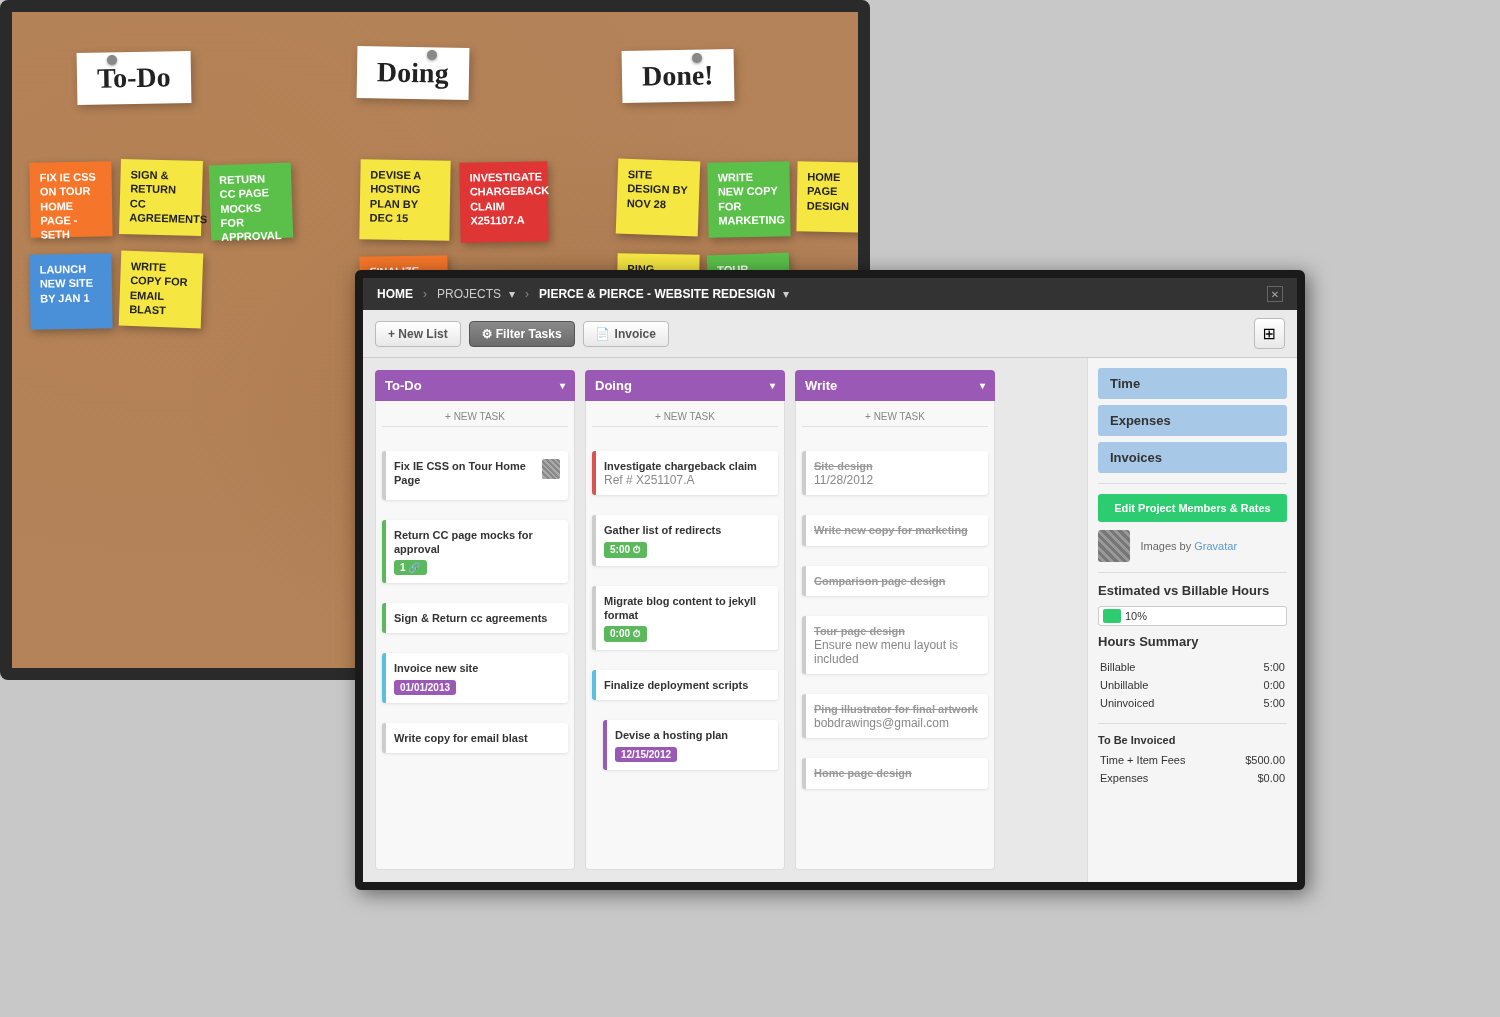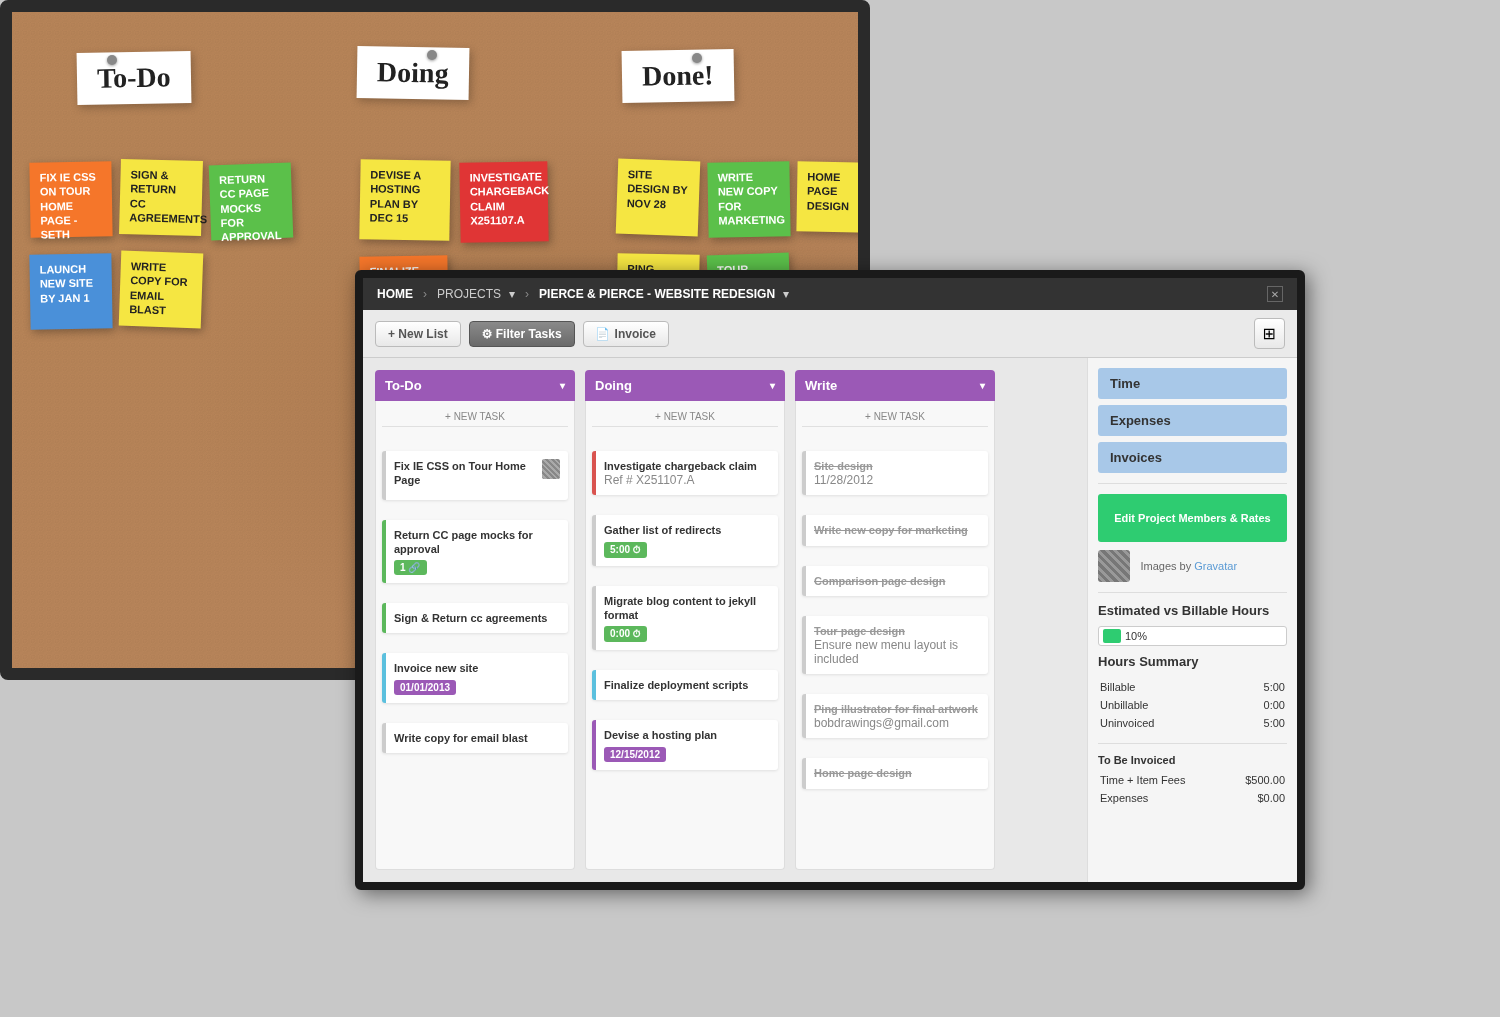--- a/index.html
+++ b/index.html
@@ -233,21 +233,21 @@
       background: white;
       border-radius: 3px;
       padding: 8px;
       border-left: 4px solid #ccc;
       box-shadow: 0 1px 3px rgba(0,0,0,0.1);
       font-size: 11px;
     }
     .task-card.green-border { border-left-color: #5cb85c; }
     .task-card.blue-border { border-left-color: #5bc0de; }
     .task-card.red-border { border-left-color: #d9534f; }
-    .task-card.purple-border { border-left-color: #9b59b6; }
+    .task-card.purple-border { border-left-color: #9b59b6; margin-left: 11px; }
 
     .task-title {
       font-size: 11px;
       color: #333;
       font-weight: bold;
       margin-bottom: 4px;
       line-height: 1.3;
     }
     .task-title.strikethrough { text-decoration: line-through; color: #999; }
 
@@ -300,21 +300,21 @@
       color: #333;
       text-align: left;
       cursor: pointer;
     }
 
     .edit-members-btn {
       background: #2ecc71;
       color: white;
       border: none;
       border-radius: 3px;
-      padding: 18px 10px;
+      padding: 8px 10px;
       font-size: 11px;
       font-weight: bold;
       cursor: pointer;
       width: 100%;
       margin-bottom: 8px;
     }
 
     .gravatar-placeholder {
       width: 32px;
       height: 32px;

